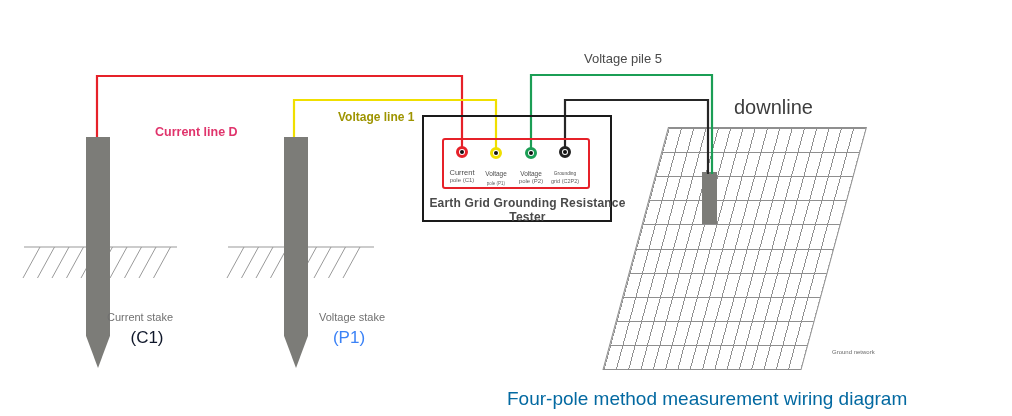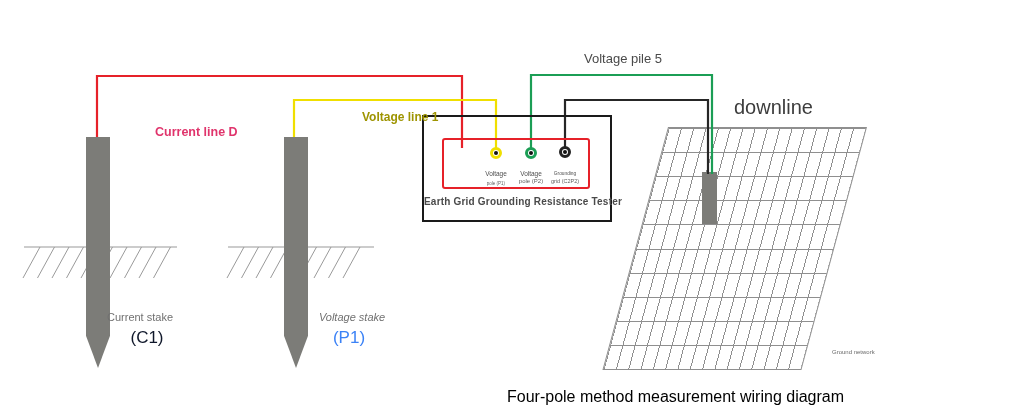--- a/index.html
+++ b/index.html
@@ -54,36 +54,36 @@
   #terminal-4{left:537px;top:144px;}
   #terminal-1 .t-line1{font-size:7.5px;margin-top:6px;}
   #terminal-1 .t-line2{font-size:6px;}
   #terminal-2 .t-line1{font-size:6.5px;margin-top:7px;}
   #terminal-2 .t-line2{font-size:4.5px;margin-top:3px;}
   #terminal-3 .t-line1{font-size:6.5px;margin-top:7px;}
   #terminal-3 .t-line2{font-size:6px;}
   #terminal-4 .t-line1{font-size:4.8px;margin-top:9px;}
   #terminal-4 .t-line2{font-size:5.5px;margin-top:1px;}
   #tester-title{
-    position:absolute;left:424px;top:196px;width:207px;text-align:left;
-    font-size:10px;font-weight:bold;color:#4a4a4a;z-index:5;letter-spacing:.2px;
+    position:absolute;left:424px;top:196px;width:207px;text-align:center;
+    font-size:12px;font-weight:bold;color:#4a4a4a;z-index:5;letter-spacing:.2px;
   }
 
   
   .lbl{position:absolute;z-index:5;white-space:nowrap;}
   #current-line-label{left:155px;top:89px;font-size:12.5px;font-weight:600;color:#e0346c;margin-top:36px;}
-  #voltage-line-label{left:338px;top:110px;font-size:12px;font-weight:600;color:#9e9400;margin-left:24px;}
+  #voltage-line-label{left:338px;top:110px;font-size:12px;font-weight:600;color:#9e9400;}
   #voltage-pile-label{left:584px;top:51px;font-size:13px;color:#4a4a4a;}
   #downline-label{left:734px;top:96px;font-size:20px;color:#3d3d3d;}
   #ground-network-label{left:832px;top:349px;font-size:6px;color:#6a6a6a;}
   #current-stake-label{left:107px;top:311px;width:86px;text-align:left;font-size:11px;color:#707070;}
   #current-stake-id{left:117px;top:328px;width:60px;text-align:center;font-size:17px;color:#0f172a;}
-  #voltage-stake-label{left:309px;top:311px;width:86px;text-align:center;font-size:11px;color:#707070;font-style:italic;}
+  #voltage-stake-label{left:309px;top:311px;width:86px;text-align:center;font-size:11px;color:#707070;}
   #voltage-stake-id{left:319px;top:328px;width:60px;text-align:center;font-size:17px;color:#3b82f6;}
-  #diagram-caption{left:507px;top:388px;font-size:16px;color:#000000;}
+  #diagram-caption{left:507px;top:388px;font-size:19px;color:#0369a1;}
 </style>
 </head>
 <body>
 
 <div class="canvas">
 
   <div id="ground-grid"></div>
   <div id="grid-electrode"></div>
 
   <svg id="diagram-svg" width="1012" height="416">
@@ -114,20 +114,25 @@
       <polyline points="565,148 565,100 708,100 708,174" fill="none" stroke="#262626" stroke-width="2.2"></polyline>
     </svg>
 
   <div id="current-stake" class="stake"></div>
   <div id="voltage-stake" class="stake"></div>
 
   <div id="tester-box">
     <div id="tester-terminal-panel"></div>
   </div>
 
+  <div id="terminal-1" class="terminal">
+    <span class="ring" style="border-color: rgb(230, 33, 41);"><span class="dot"></span></span>
+    <div class="t-line1">Current</div>
+    <div class="t-line2">pole (C1)</div>
+  </div>
   <div id="terminal-2" class="terminal">
     <span class="ring" style="border-color: rgb(240, 223, 0);"><span class="dot"></span></span>
     <div class="t-line1">Voltage</div>
     <div class="t-line2">pole (P1)</div>
   </div>
   <div id="terminal-3" class="terminal">
     <span class="ring" style="border-color: rgb(27, 158, 85);"><span class="dot"></span></span>
     <div class="t-line1">Voltage</div>
     <div class="t-line2">pole (P2)</div>
   </div>

